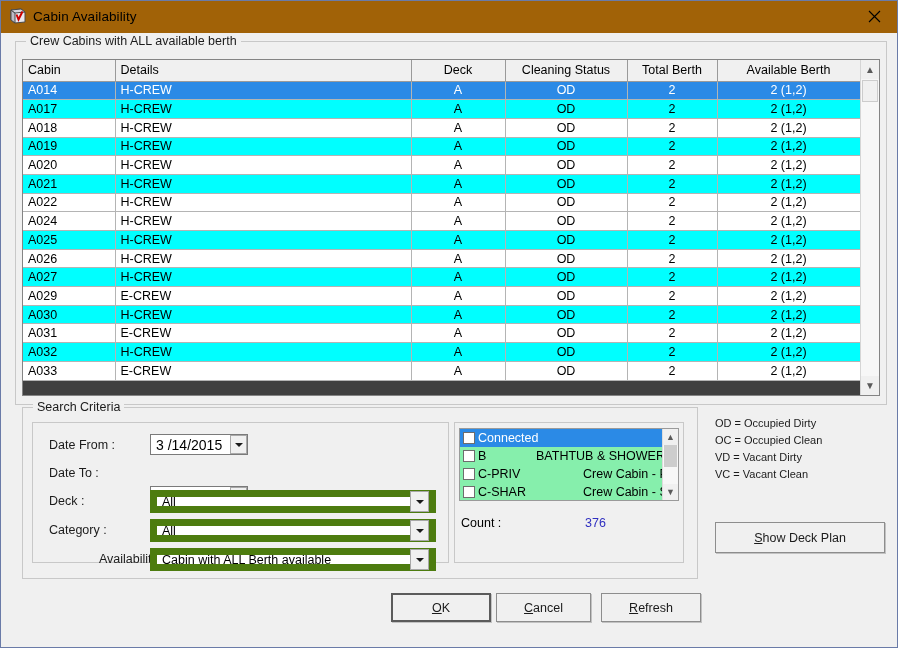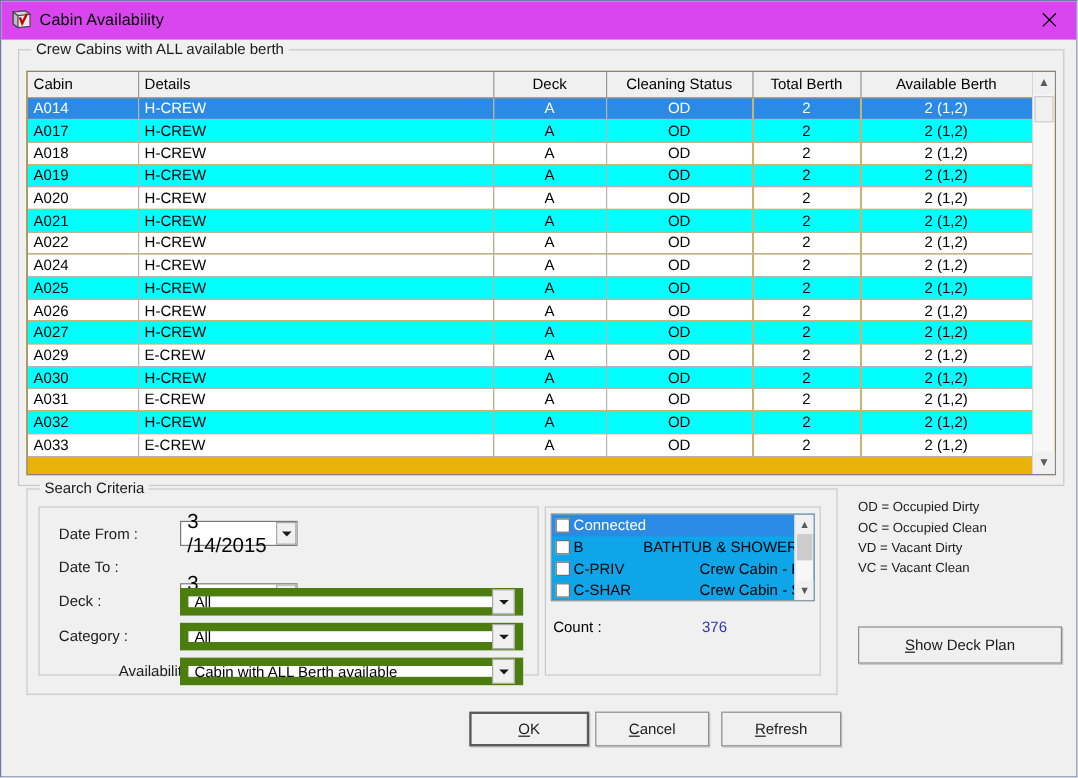--- a/index.html
+++ b/index.html
@@ -21,21 +21,21 @@
     box-sizing: border-box;
     overflow: hidden;
   }
 
   
   .titlebar {
     position: absolute;
     left: 0; top: 0;
     width: 100%;
     height: 32px;
-    background: #d946ef;
+    background: #a16207;
     box-sizing: border-box;
   }
   .title-icon {
     position: absolute;
     left: 8px; top: 7px;
     width: 18px; height: 18px;
   }
   .title-text {
     position: absolute;
     left: 32px; top: 8px;
@@ -71,21 +71,21 @@
     white-space: nowrap;
   }
 
   
   .grid-wrap {
     position: absolute;
     left: 21px;
     top: 58px;
     width: 858px;
     height: 337px;
-    background: #eab308;
+    background: #404040;
     border: 1px solid #848484;
     box-sizing: border-box;
     overflow: hidden;
   }
   table.grid {
     border-collapse: collapse;
     table-layout: fixed;
     width: 837px;
     font-size: 12.5px;
   }
@@ -170,21 +170,21 @@
     height: 21px;
     background: #ffffff;
     border: 1px solid #7a7a7a;
     box-sizing: border-box;
     display: flex;
     align-items: center;
   }
   .datebox .dval {
     flex: 1;
     padding-left: 5px;
-    font-size: 17px;
+    font-size: 14px;
     color: #000;
   }
   .spin {
     width: 17px; height: 19px;
     margin-right: 0px;
     background: #f0f0f0;
     border: 1px solid #a8a8a8;
     box-sizing: border-box;
     display:flex; align-items:center; justify-content:center;
   }
@@ -225,21 +225,21 @@
     position: absolute;
     left: 453px; top: 421px; width: 230px; height: 141px;
     border: 1px solid #c8c8c8;
     box-sizing: border-box;
     background: #f0f0f0;
   }
   .chklist {
     position: absolute;
     left: 4px; top: 5px;
     width: 220px; height: 73px;
-    background: #0ea5e9;
+    background: #86efac;
     border: 1px solid #9a9a9a;
     box-sizing: border-box;
     overflow: hidden;
   }
   .chk-item {
     position: relative;
     height: 18px;
     display: flex;
     align-items: center;
     padding-left: 3px;

